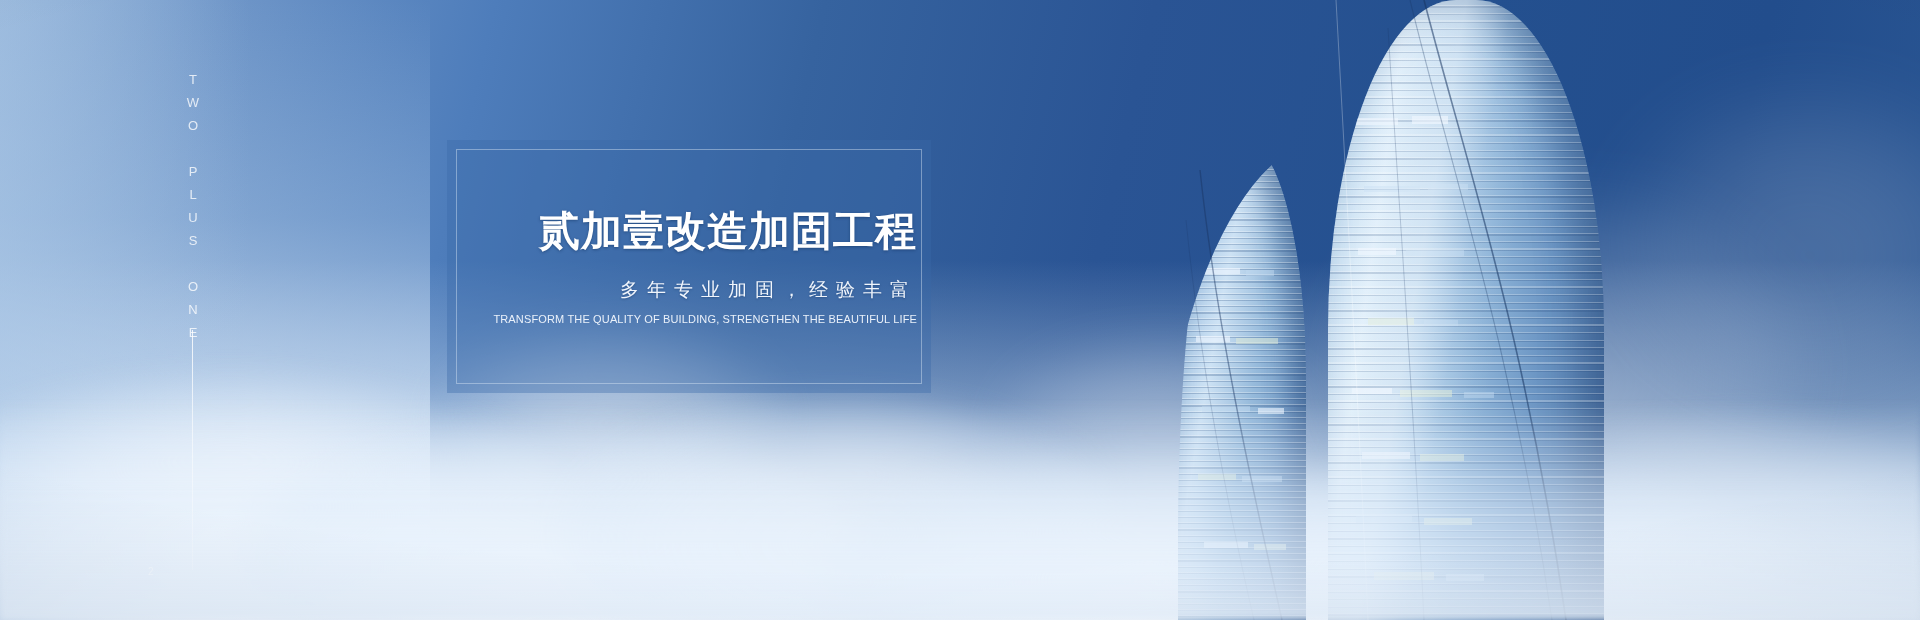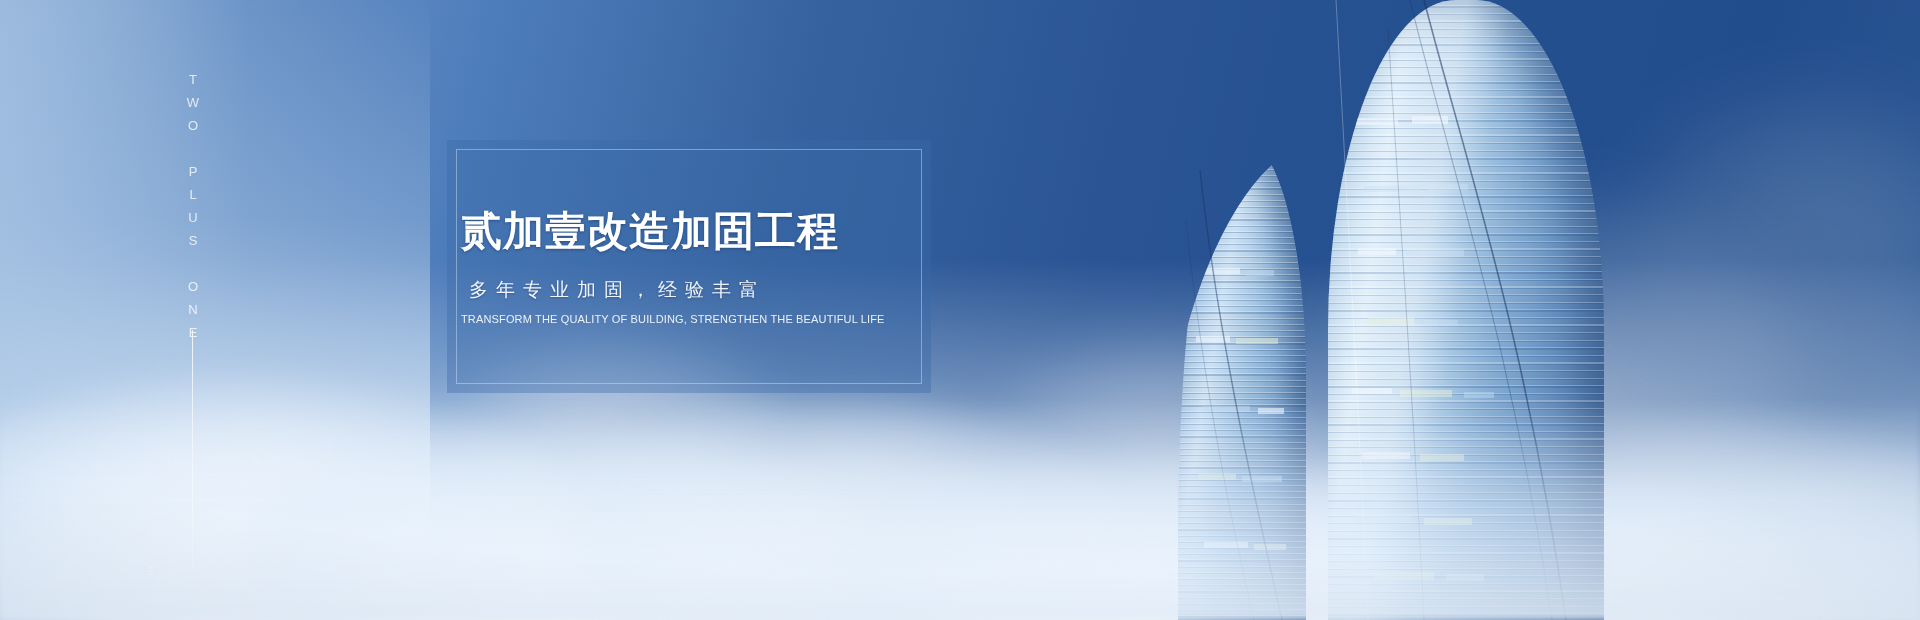--- a/index.html
+++ b/index.html
@@ -227,21 +227,21 @@
   }
   .panel-inner{
     position:absolute;
     left:9px; top:9px; right:9px; bottom:9px;
     border:1px solid rgba(225,236,248,.42);
   }
   .panel-content{
     position:relative;
     z-index:2;
     width:100%;
-    text-align:left;
+    text-align:right;
     padding:0 14px;
   }
 
   .headline{
     font-size:41px;
     font-weight:bold;
     color:#ffffff;
     letter-spacing:1px;
     line-height:1.18;
     text-shadow:0 1px 3px rgba(12,40,82,.45);

